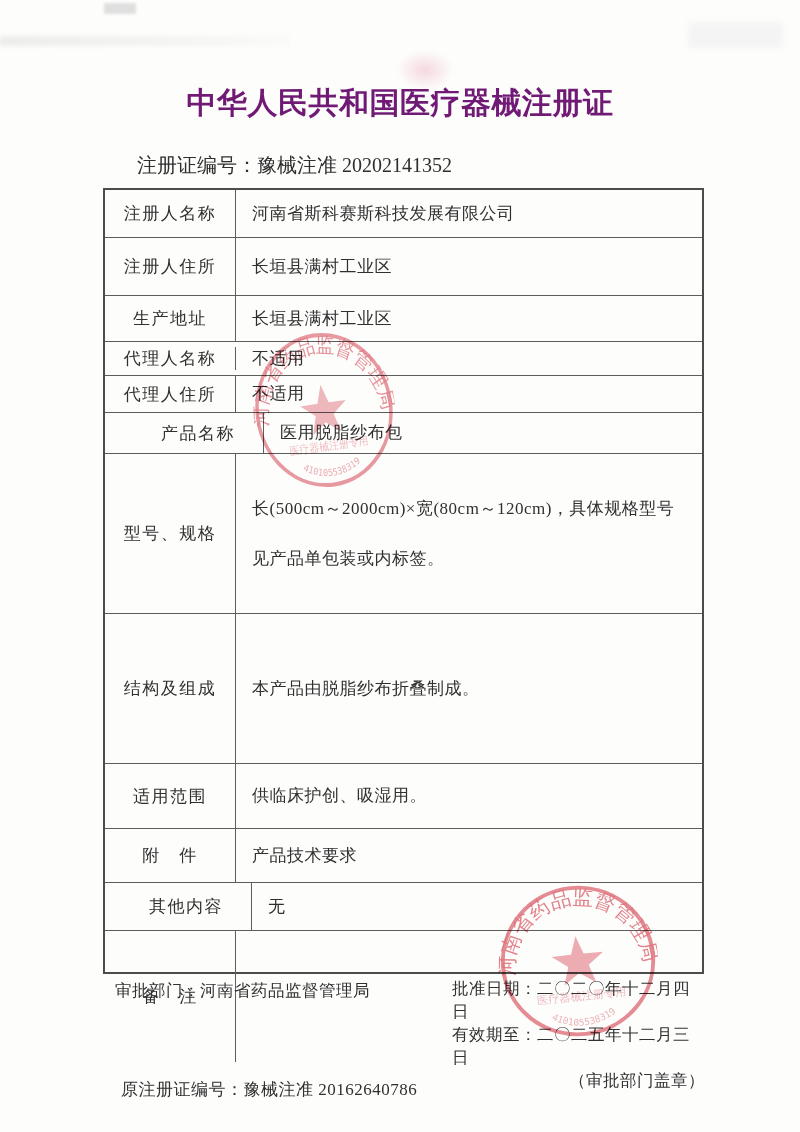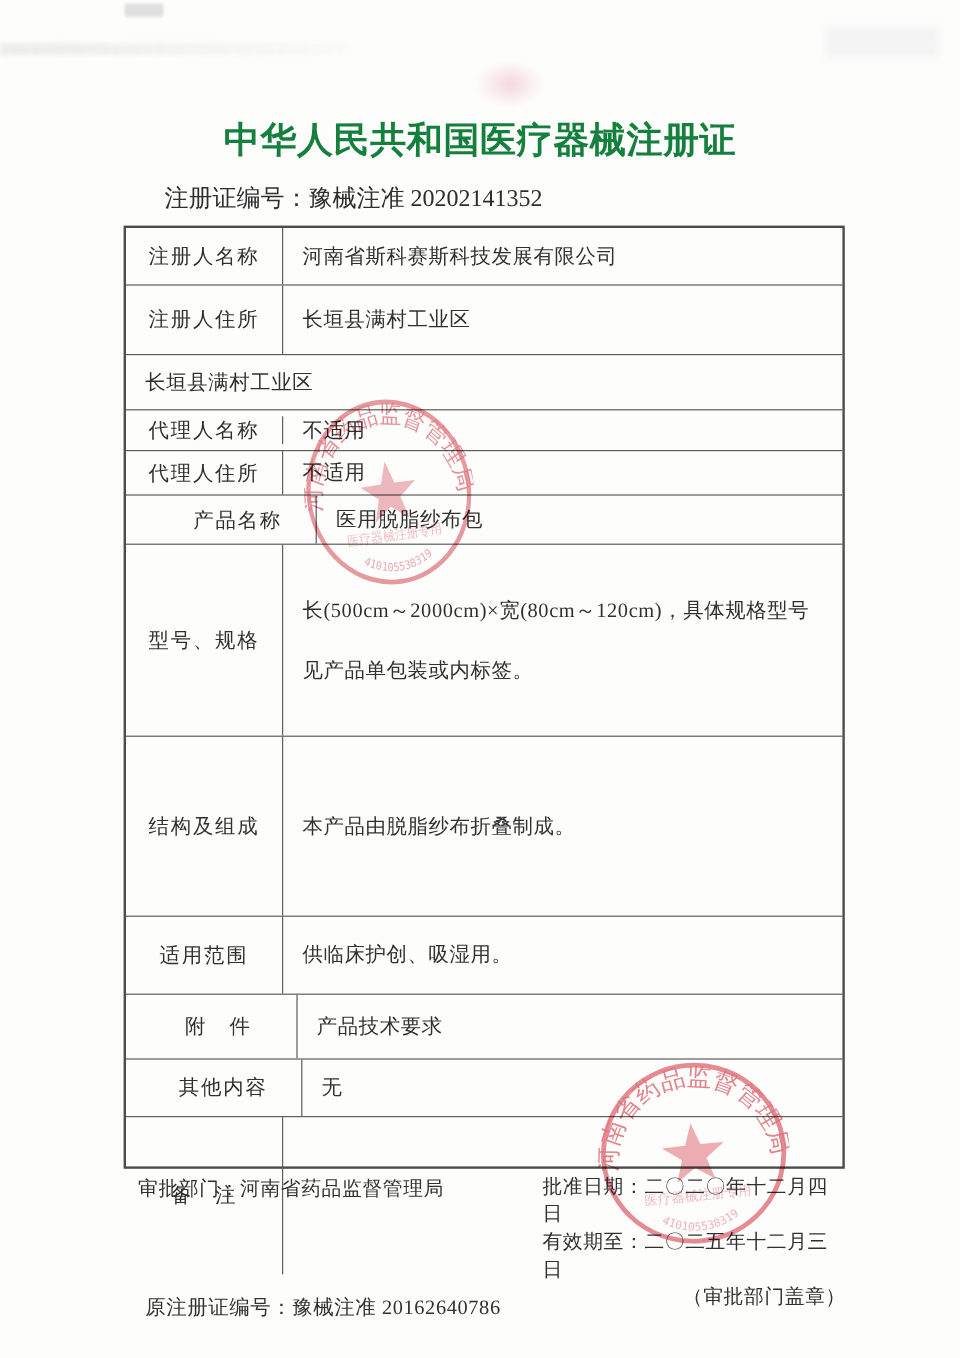--- a/index.html
+++ b/index.html
@@ -32,26 +32,26 @@
     filter: blur(1.5px);
   }
   .smudge-pink {
     left: 396px; top: 50px; width: 58px; height: 40px;
     background: radial-gradient(ellipse at center, rgba(231,148,168,0.35), rgba(231,148,168,0) 70%);
     filter: blur(1.5px);
   }
 
   .title {
     position: absolute;
-    top: 97px; left: 0; width: 100%;
+    top: 83px; left: 0; width: 100%;
     text-align: center;
     font-size: 30px;
     font-weight: 700;
     letter-spacing: 0.5px;
-    color: #15803d;
+    color: #701a75;
   }
 
   .cert-no {
     position: absolute;
     left: 137px; top: 152px;
     font-size: 20px;
     color: #2e2e2e;
   }
 
   .cert-table {
@@ -64,21 +64,21 @@
   .row:last-child { border-bottom: none; flex-direction: column; }
   .row:nth-child(1)  { height: 48px; }
   .row:nth-child(2)  { height: 58px; }
   .row:nth-child(3)  { height: 46px; }
   .row:nth-child(4)  { height: 34px; align-items: center; }
   .row:nth-child(5)  { height: 37px; }
   .row:nth-child(6)  { height: 41px; padding-left: 28px; }
   .row:nth-child(7)  { height: 160px; }
   .row:nth-child(8)  { height: 150px; }
   .row:nth-child(9)  { height: 65px; }
-  .row:nth-child(10) { height: 54px; padding-left: 12px; }
+  .row:nth-child(10) { height: 54px; }
   .row:nth-child(11) { height: 48px; padding-left: 16px; }
   .row:nth-child(12) { height: 43px; }
   .cell { display: flex; align-items: center; font-size: 17px; color: #303030; font-family: Liberation Serif, serif; }
   .cell.label {
     width: 131px;
     flex: 0 0 131px;
     justify-content: center;
     border-right: 1px solid #5d5d5d;
     letter-spacing: 1.5px;
     text-align: center;
@@ -136,20 +136,21 @@
   <div class="cert-table">
     <div class="row">
       <div class="cell label">注册人名称</div>
       <div class="cell value">河南省斯科赛斯科技发展有限公司</div>
     </div>
     <div class="row">
       <div class="cell label">注册人住所</div>
       <div class="cell value">长垣县满村工业区</div>
     </div>
     <div class="row">
+      <div class="cell label">生产地址</div>
       <div class="cell value">长垣县满村工业区</div>
     </div>
     <div class="row">
       <div class="cell label">代理人名称</div>
       <div class="cell value">不适用</div>
     </div>
     <div class="row">
       <div class="cell label">代理人住所</div>
       <div class="cell value">不适用</div>
     </div>

